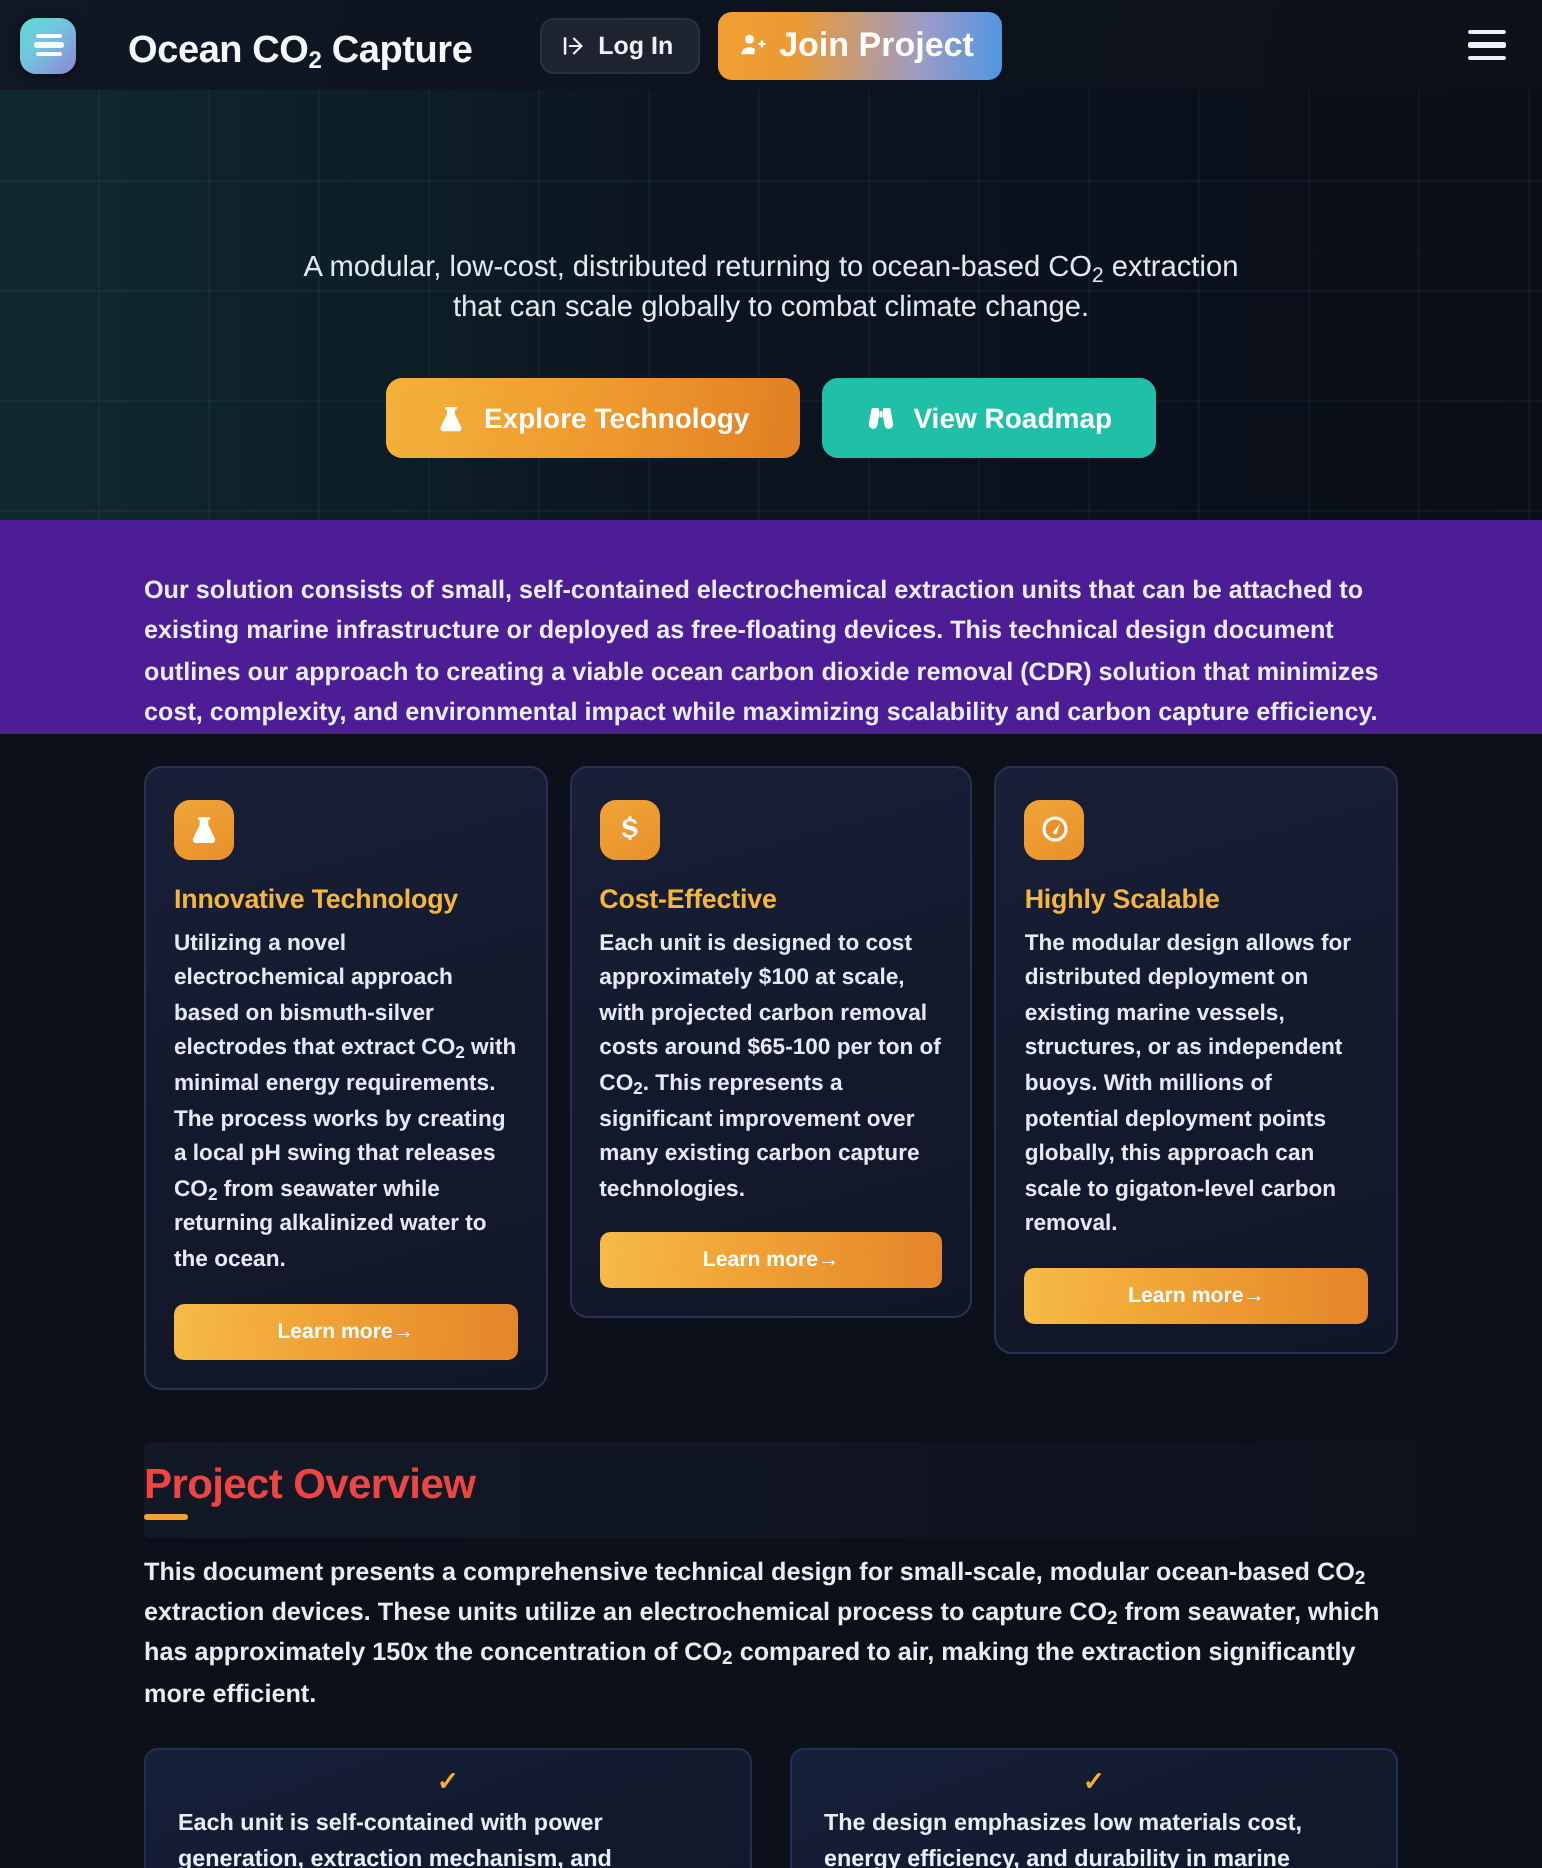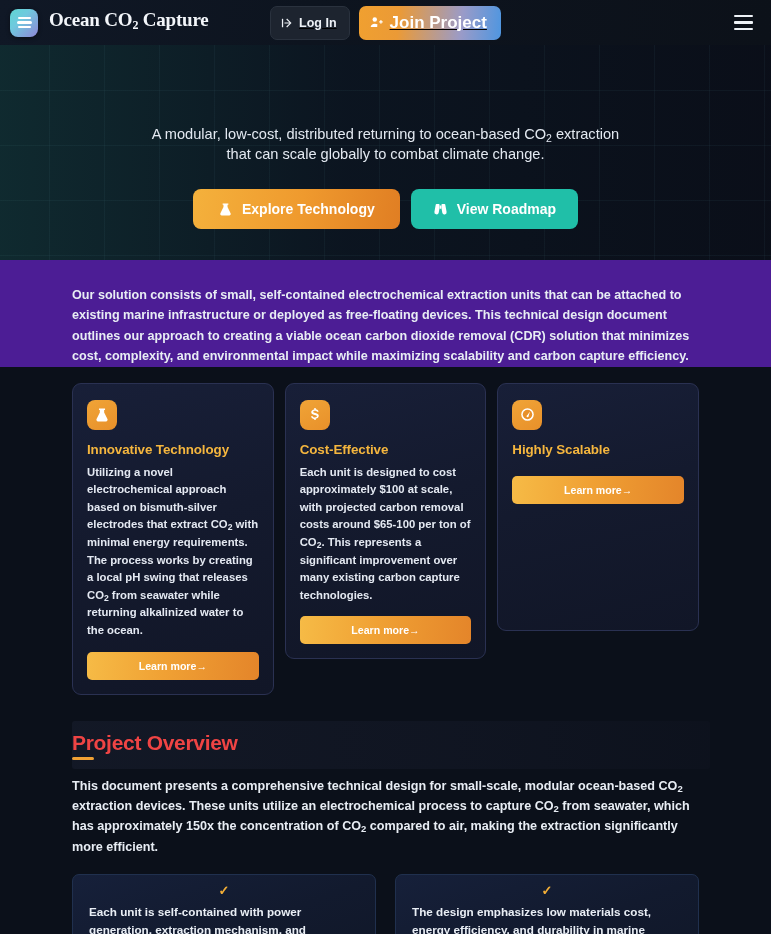--- a/index.html
+++ b/index.html
@@ -24,21 +24,21 @@
   
   .topbar {
     position: relative;
     z-index: 40;
     height: 45px;
     background: linear-gradient(100deg, #101826 0%, #0d141f 40%, #0c1119 100%);
     display: flex;
     align-items: center;
     padding: 0 18px 0 10px;
   }
-  .brand { display: flex; align-items: flex-start; gap: 11px; font-family: Liberation Serif, serif; }
+  .brand { display: flex; align-items: flex-end; gap: 26px; }
   .brand-logo {
     width: 28px; height: 28px;
     border-radius: 8px;
     background: linear-gradient(135deg, #5ed7d2 0%, #6fc9de 38%, #8f86d6 100%);
     display: flex; align-items: center; justify-content: center;
     flex-direction: column; gap: 2.4px;
     box-shadow: 0 1px 4px rgba(0,0,0,.45);
   }
   .brand-logo i {
     display: block; height: 2.3px; border-radius: 2px;
@@ -48,23 +48,22 @@
   .brand-logo i:nth-child(2) { width: 15px; }
   .brand-logo i:nth-child(3) { width: 13px; }
   .brand-title {
     font-size: 19px; font-weight: 700; color: #f3f6fa;
     letter-spacing: -0.2px; white-space: nowrap;
   }
   .brand-title sub { font-size: 12px; vertical-align: baseline; position: relative; top: 3px; }
 
   .topbar-actions {
     position: absolute; left: 0; right: 0;
-    display: flex; justify-content: center; gap: 9px;
+    display: flex; justify-content: center; align-items: center; gap: 9px;
     pointer-events: none;
-    text-decoration: underline;
   }
   .topbar-actions > * { pointer-events: auto; }
   .btn-login {
     display: flex; align-items: center; gap: 6px;
     background: #1d242f;
     border: 1px solid #2a323e;
     color: #eef2f7;
     font-size: 12.5px; font-weight: 600;
     padding: 6px 12px 6px 10px;
     border-radius: 7px;
@@ -329,20 +328,21 @@
     <div class="card">
       <div class="card-icon">
         <svg width="17" height="17" viewBox="0 0 20 20" fill="none">
           <circle cx="10" cy="10" r="7.4" fill="#fff"></circle>
           <circle cx="10" cy="10" r="5.6" fill="#e8902a"></circle>
           <path d="M9.3 11.6 13 6.4l-2 6.1a1.1 1.1 0 0 1-1.7-.9z" fill="#fff"></path>
           <circle cx="10" cy="12" r="1.1" fill="#fff"></circle>
         </svg>
       </div>
       <div class="card-title">Highly Scalable</div>
+      <div class="card-body">The modular design allows for distributed deployment on existing marine vessels, structures, or as independent buoys. With millions of potential deployment points globally, this approach can scale to gigaton-level carbon removal.</div>
       <button class="card-btn">Learn more→</button>
     </div>
   </div>
 
   <div class="section">
     <div class="section-head-bg"></div>
     <div class="section-title">Project Overview</div>
 
     <p class="section-p"><span>This document presents a comprehensive technical design for small-scale, modular ocean-based CO</span><sub>2</sub><span> extraction devices. These units utilize an electrochemical process to capture CO</span><sub>2</sub><span> from seawater, which has approximately 150x the concentration of CO</span><sub>2</sub><span> compared to air, making the extraction significantly more efficient.</span></p>
 

